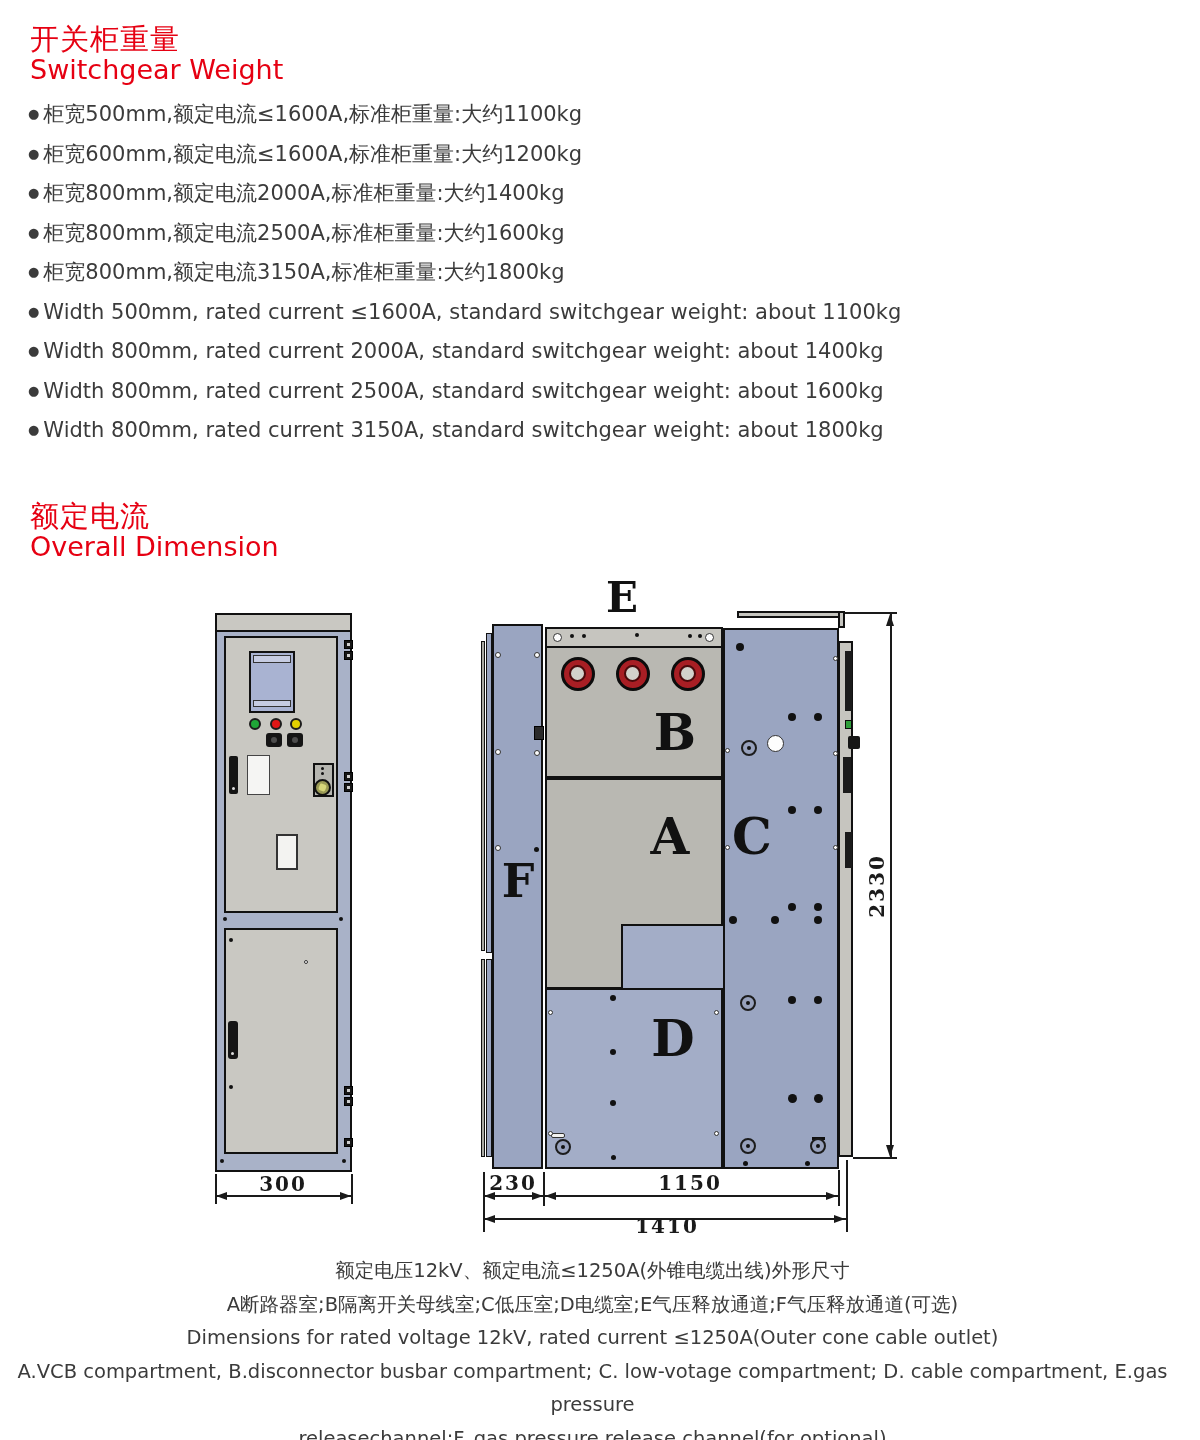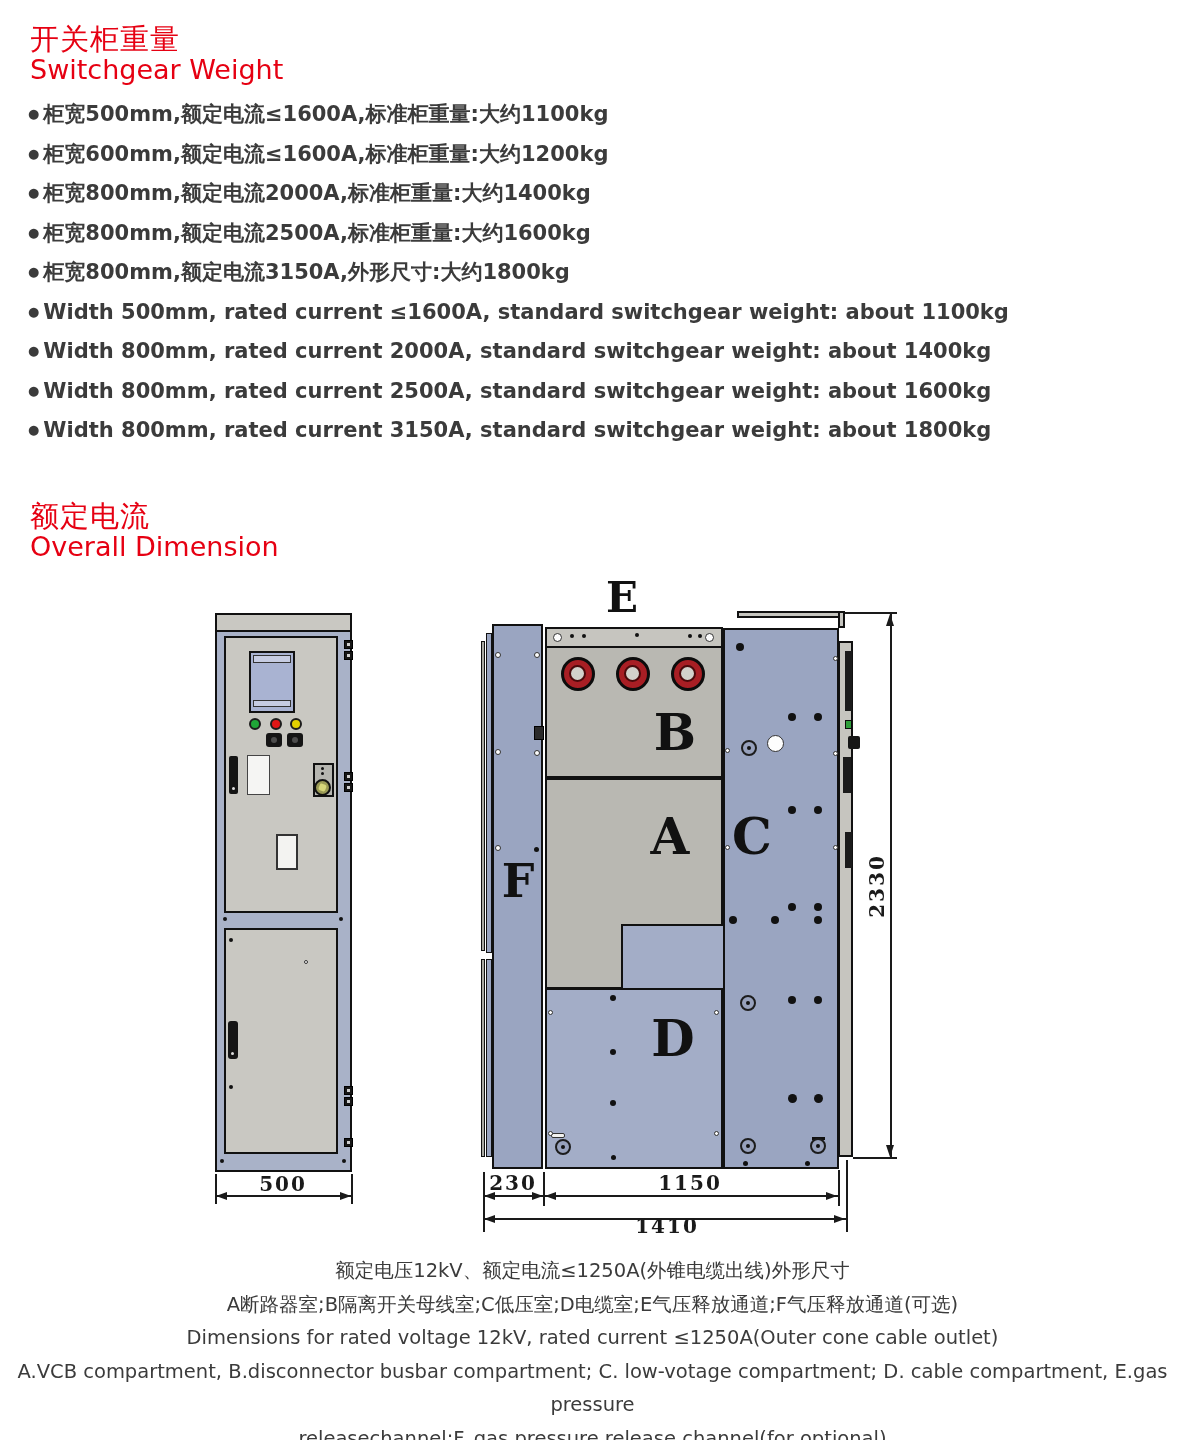--- a/index.html
+++ b/index.html
@@ -5,21 +5,21 @@
   html,body{margin:0;padding:0;background:#ffffff;}
   .page{position:relative;width:1200px;height:1440px;background:#fff;overflow:hidden;
         font-family:"DejaVu Sans","Liberation Sans",sans-serif;color:var(--text,#3b3b3b);}
   .abs{position:absolute;}
   
   .head{position:absolute;left:30px;font-weight:normal;color:var(--accent-red,#e60012);line-height:1.08;}
   .head .zh{font-size:29px;letter-spacing:1px;}
   .head .en{font-size:27px;}
   
   .spec-list{position:absolute;left:28px;top:96px;margin:0;padding:0;list-style:none;}
-  .spec-list li{font-size:21px;line-height:37.5px;color:var(--text,#3b3b3b);white-space:nowrap;font-weight:bold;}
+  .spec-list li{font-size:21px;line-height:37.5px;color:var(--text,#3b3b3b);white-space:nowrap;}
   .spec-list li::before{content:"●";font-size:13px;position:relative;top:-3px;margin-right:4px;}
   
   .hline{position:absolute;height:1.5px;background:var(--line,#1a1a1a);}
   .vline{position:absolute;width:1.5px;background:var(--line,#1a1a1a);}
   .ar{position:absolute;width:0;height:0;border-style:solid;}
   .ar-l{border-width:4px 11px 4px 0;border-color:transparent var(--line,#1a1a1a) transparent transparent;}
   .ar-r{border-width:4px 0 4px 11px;border-color:transparent transparent transparent var(--line,#1a1a1a);}
   .ar-u{border-width:0 4px 12px 4px;border-color:transparent transparent var(--line,#1a1a1a) transparent;}
   .ar-d{border-width:12px 4px 0 4px;border-color:var(--line,#1a1a1a) transparent transparent transparent;}
   .dimtxt{position:absolute;font-family:"DejaVu Serif","Liberation Serif",serif;font-weight:bold;
@@ -51,21 +51,21 @@
   <div class="head" style="top:24px;">
     <div class="zh">开关柜重量</div>
     <div class="en">Switchgear Weight</div>
   </div>
 
   <ul class="spec-list">
     <li>柜宽500mm,额定电流≤1600A,标准柜重量:大约1100kg</li>
     <li>柜宽600mm,额定电流≤1600A,标准柜重量:大约1200kg</li>
     <li>柜宽800mm,额定电流2000A,标准柜重量:大约1400kg</li>
     <li>柜宽800mm,额定电流2500A,标准柜重量:大约1600kg</li>
-    <li>柜宽800mm,额定电流3150A,外形尺寸:大约1800kg</li>
+    <li>柜宽800mm,额定电流3150A,标准柜重量:大约1800kg</li>
     <li>Width 500mm, rated current ≤1600A, standard switchgear weight: about 1100kg</li>
     <li>Width 800mm, rated current 2000A, standard switchgear weight: about 1400kg</li>
     <li>Width 800mm, rated current 2500A, standard switchgear weight: about 1600kg</li>
     <li>Width 800mm, rated current 3150A, standard switchgear weight: about 1800kg</li>
   </ul>
 
   <div class="head" style="top:501px;">
     <div class="zh">额定电流</div>
     <div class="en">Overall Dimension</div>
   </div>
@@ -99,21 +99,21 @@
 
     <div class="abs" style="left:276px;top:834px;width:22px;height:36px;background:#f3f3f1;border:2px solid #333;box-sizing:border-box;"></div>
     <div class="abs" style="left:228px;top:1021px;width:10px;height:38px;background:#151515;border-radius:3px;"></div>
     <div class="abs" style="left:231px;top:1052px;width:3px;height:3px;border-radius:50%;background:#ddd;"></div>
 
     <div class="vline" style="left:215px;top:1174px;height:30px;"></div>
     <div class="vline" style="left:351px;top:1174px;height:30px;"></div>
     <div class="hline" style="left:215px;top:1195px;width:137px;"></div>
     <div class="ar ar-l" style="left:216px;top:1192px;"></div>
     <div class="ar ar-r" style="left:340px;top:1192px;"></div>
-    <div class="dimtxt" style="left:248px;top:1174px;width:70px;">500</div>
+    <div class="dimtxt" style="left:248px;top:1174px;width:70px;">300</div>
 
     <div class="abs" style="left:481px;top:641px;width:4px;height:310px;background:#a9a9a3;border:1px solid #111;box-sizing:border-box;"></div>
     <div class="abs" style="left:486px;top:633px;width:6px;height:320px;background:var(--panel-blue);border:1.5px solid #111;box-sizing:border-box;"></div>
     <div class="abs" style="left:481px;top:959px;width:4px;height:198px;background:#a9a9a3;border:1px solid #111;box-sizing:border-box;"></div>
     <div class="abs" style="left:486px;top:959px;width:6px;height:198px;background:var(--panel-blue);border:1.5px solid #111;box-sizing:border-box;"></div>
 
     <div class="panel" style="left:492px;top:624px;width:51px;height:545px;background:var(--panel-blue);"></div>
     <div class="abs" style="left:534px;top:726px;width:10px;height:14px;background:#2a2a2a;border:1px solid #000;box-sizing:border-box;"></div>
     <div class="complbl" style="left:498px;top:858px;width:40px;font-size:46px;">F</div>
 

